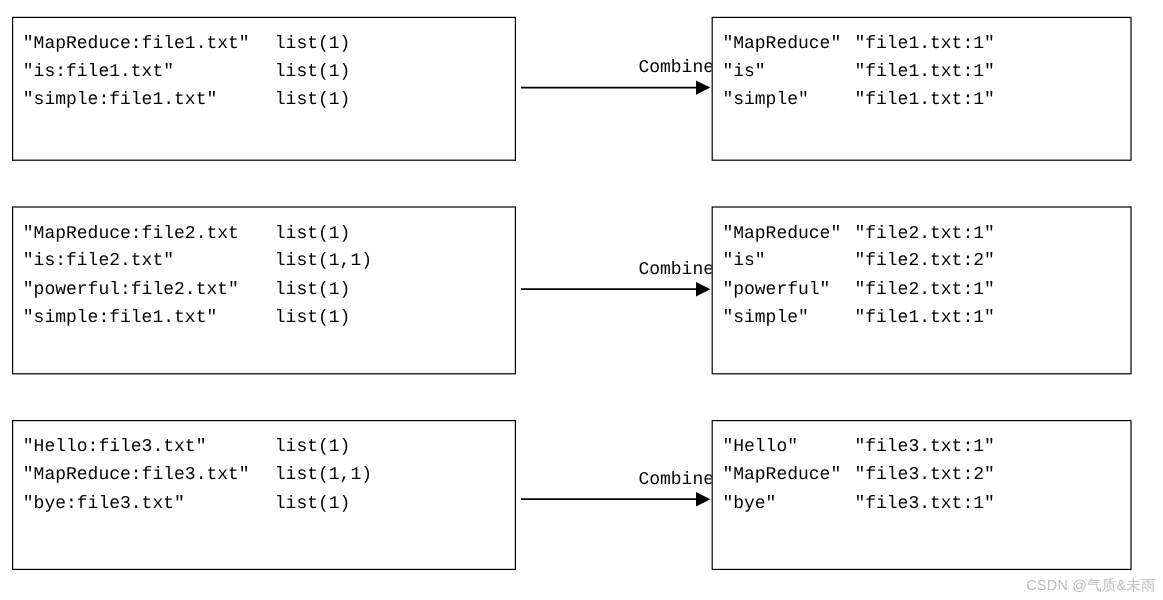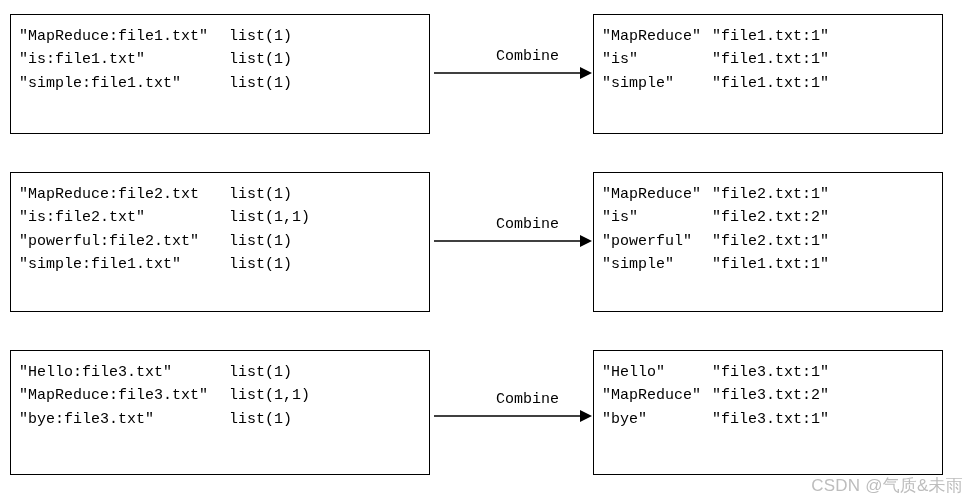--- a/index.html
+++ b/index.html
@@ -25,30 +25,31 @@
 .row {
   display: flex;
   line-height: 1.55;
 }
 .c1 { display: inline-block; }
 .c2 { display: inline-block; }
 .arrow-label {
   position: absolute;
   font-family: "Courier New", Courier, monospace;
   font-size: 15px;
+  margin-left: 36px;
 }
 .arrow-svg {
   position: absolute;
 }
 .watermark {
   position: absolute;
   right: 6px;
   bottom: 3px;
   font-family: Arial, "Microsoft YaHei", sans-serif;
-  font-size: 17px;
+  font-size: 12px;
   color: #bdbdbd;
   letter-spacing: 0.2px;
   text-align: right;
 }
 </style>
 </head>
 <body>
 
 <div class="stage">
 

